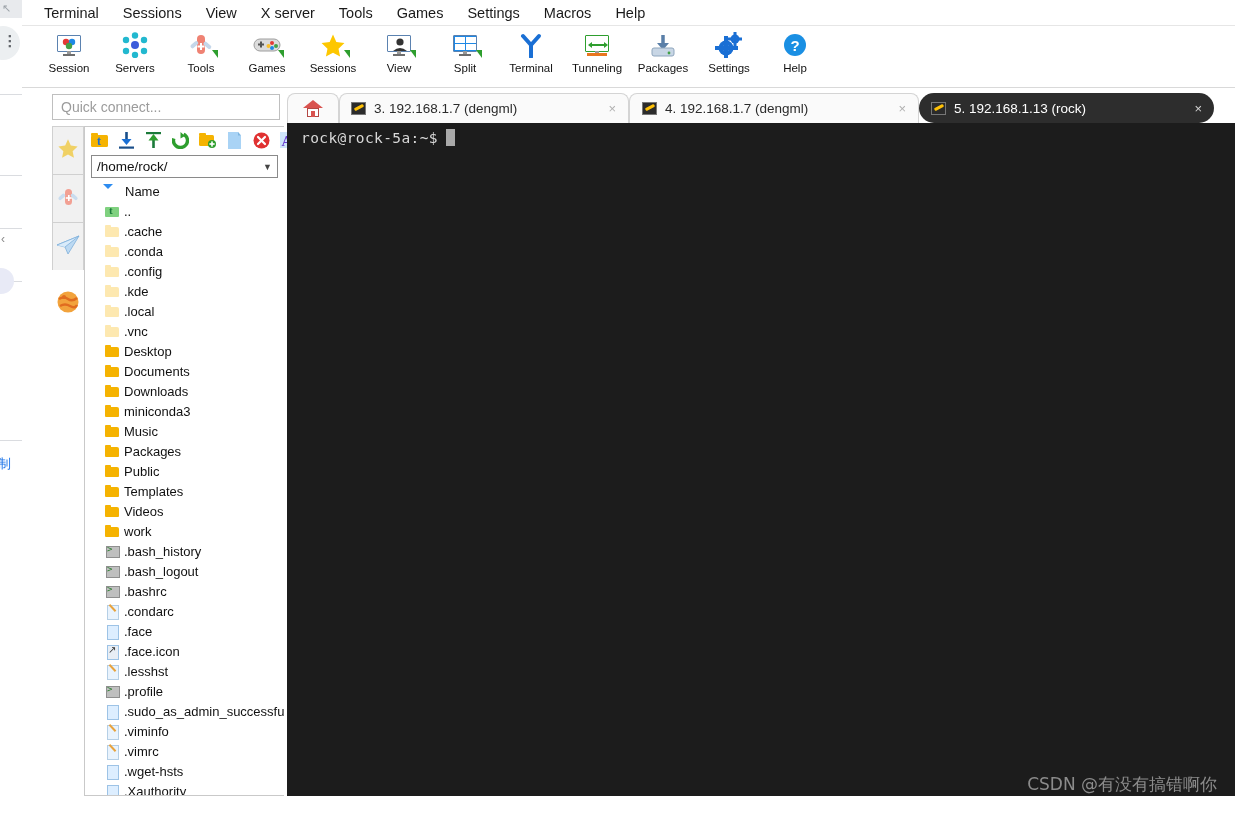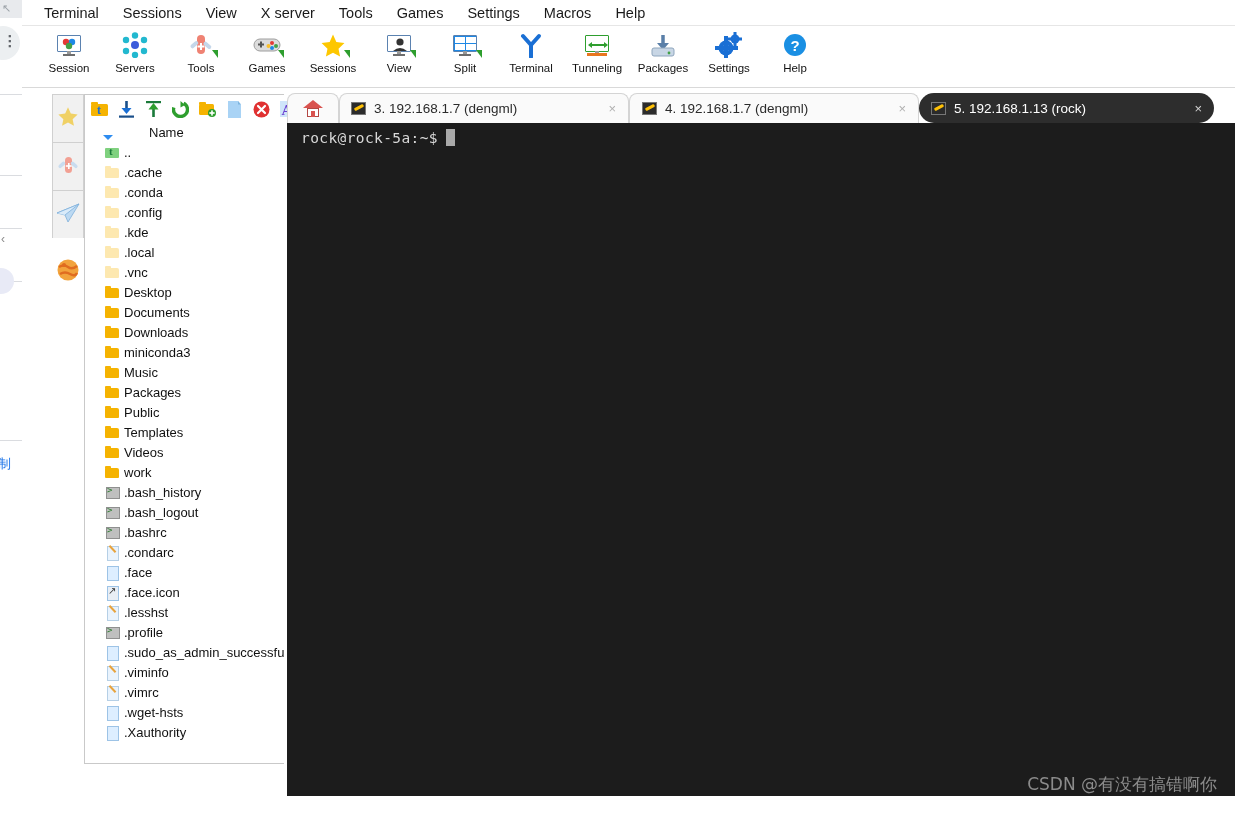--- a/index.html
+++ b/index.html
@@ -75,21 +75,21 @@
 
   
   .sftp { flex:1 1 auto; border:1px solid #c9c9c9; border-right:none; margin-right:0; background:#fff;
           display:flex; flex-direction:column; min-width:0; }
   .sftp-tools { height:28px; display:flex; align-items:center; gap:10px; padding:0 6px; }
   .sftp-tools .ti { width:17px; height:17px; position:relative; cursor:default; }
   .pathbar { margin:0 6px 4px 6px; height:24px; border:1px solid #8a8a8a; display:flex; align-items:center;
              justify-content:space-between; padding:0 5px; background:#fff; }
   .pathbar .p { font-size:13.5px; color:#111; }
   .pathbar .chev { font-size:9px; color:#444; }
-  .hdr-row { display:flex; align-items:flex-end; gap:24px; padding:2px 0 2px 18px; }
+  .hdr-row { display:flex; align-items:flex-start; gap:0; padding:2px 0 2px 18px; }
   .hdr-row .tri { width:0;height:0;border-left:5px solid transparent;border-right:5px solid transparent;border-top:5px solid #2d8cf0; }
   .hdr-row .nm { font-size:13px; color:#111; padding-left:12px; }
   .flist { flex:1 1 auto; overflow:hidden; padding-left:20px; }
   .frow { display:flex; align-items:center; gap:5px; height:20px; cursor:default; }
   .frow .fname { font-size:13px; color:#111; white-space:nowrap; }
 
   .ic { width:14px; height:13px; position:relative; flex:0 0 14px; }
   .ic.folder::before { content:""; position:absolute; left:0; top:2px; width:14px; height:10px; background:#f5b301; border-radius:1px 2px 1px 1px; }
   .ic.folder::after  { content:""; position:absolute; left:0; top:0px; width:6px; height:3px; background:#f5b301; border-radius:1px; }
   .ic.folder-l::before { background:#fde8b0; }
@@ -342,20 +342,23 @@
         </div>
         <div class="tb-lbl">Help</div>
       </div>
     </div>
 
     <div class="content">
 
       <div class="rail"></div>
 
       <div class="sidebar">
+        <div class="qconnect">
+          <span>Quick connect...</span>
+        </div>
 
         <div class="sb-body">
           <div class="tabs-col">
             <div class="vtab">
               <span>
                 <svg width="22" height="21" viewBox="0 0 24 24">
                     <polygon points="12,1.5 15.2,8.6 23,9.6 17.3,15 18.8,22.6 12,18.9 5.2,22.6 6.7,15 1,9.6 8.8,8.6" fill="#f0d165"></polygon>
                   </svg>
               </span>
             </div>
@@ -441,20 +444,24 @@
                   </svg>
               </span>
               <span class="ti">
                 <svg width="17" height="17">
                     <rect x="0" y="0" width="15" height="16" fill="#cfe5fa"></rect>
                   <text x="7" y="14" font-size="15" font-weight="bold" fill="#6a3fd1" font-family="Liberation Serif, serif" text-anchor="middle">A</text>
                   </svg>
               </span>
             </div>
 
+            <div class="pathbar">
+              <span class="p">/home/rock/</span>
+              <span class="chev">▼</span>
+            </div>
 
             <div class="hdr-row">
               <span class="tri"></span>
               <span class="nm">Name</span>
             </div>
 
             <div class="flist" id="file-list">
                 <div class="frow">
                   <span class="ic up"></span>
                   <span class="fname">..</span>

